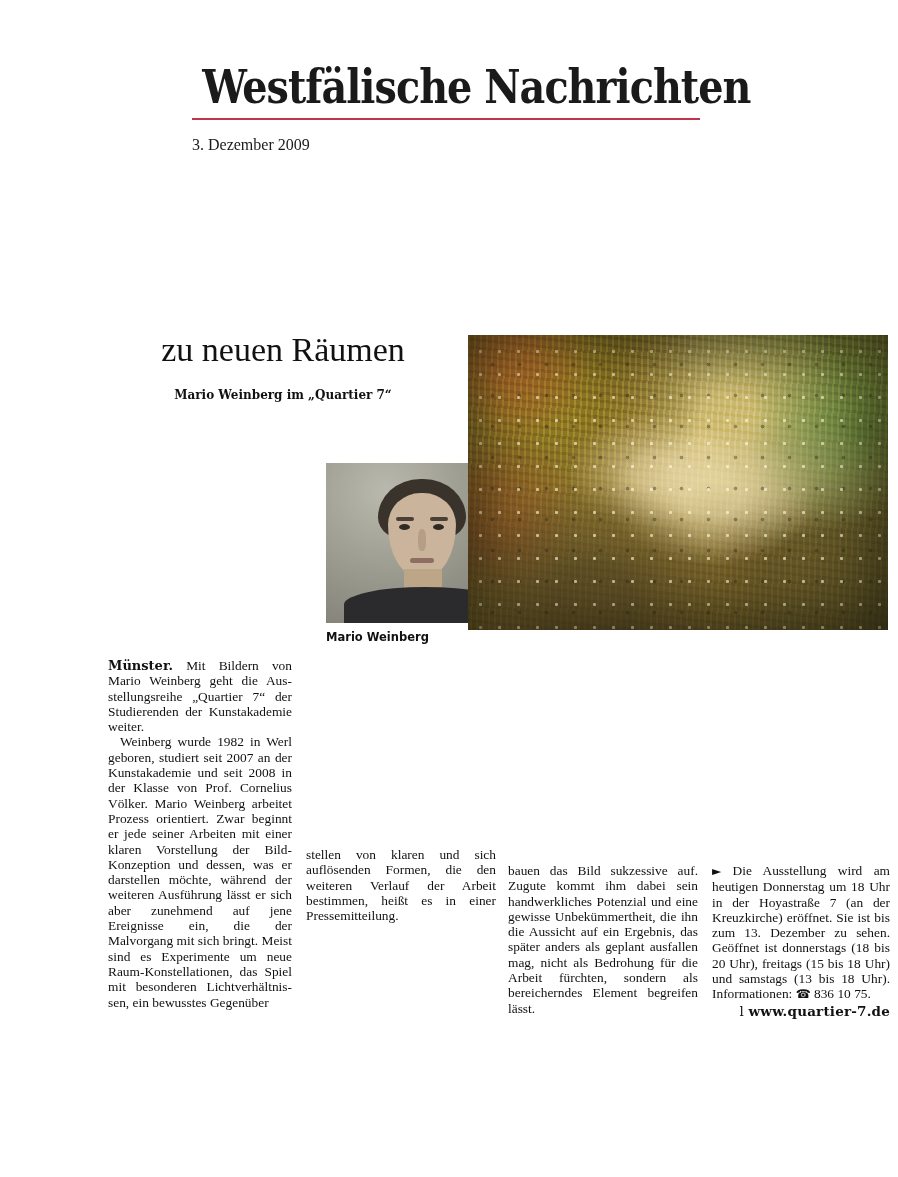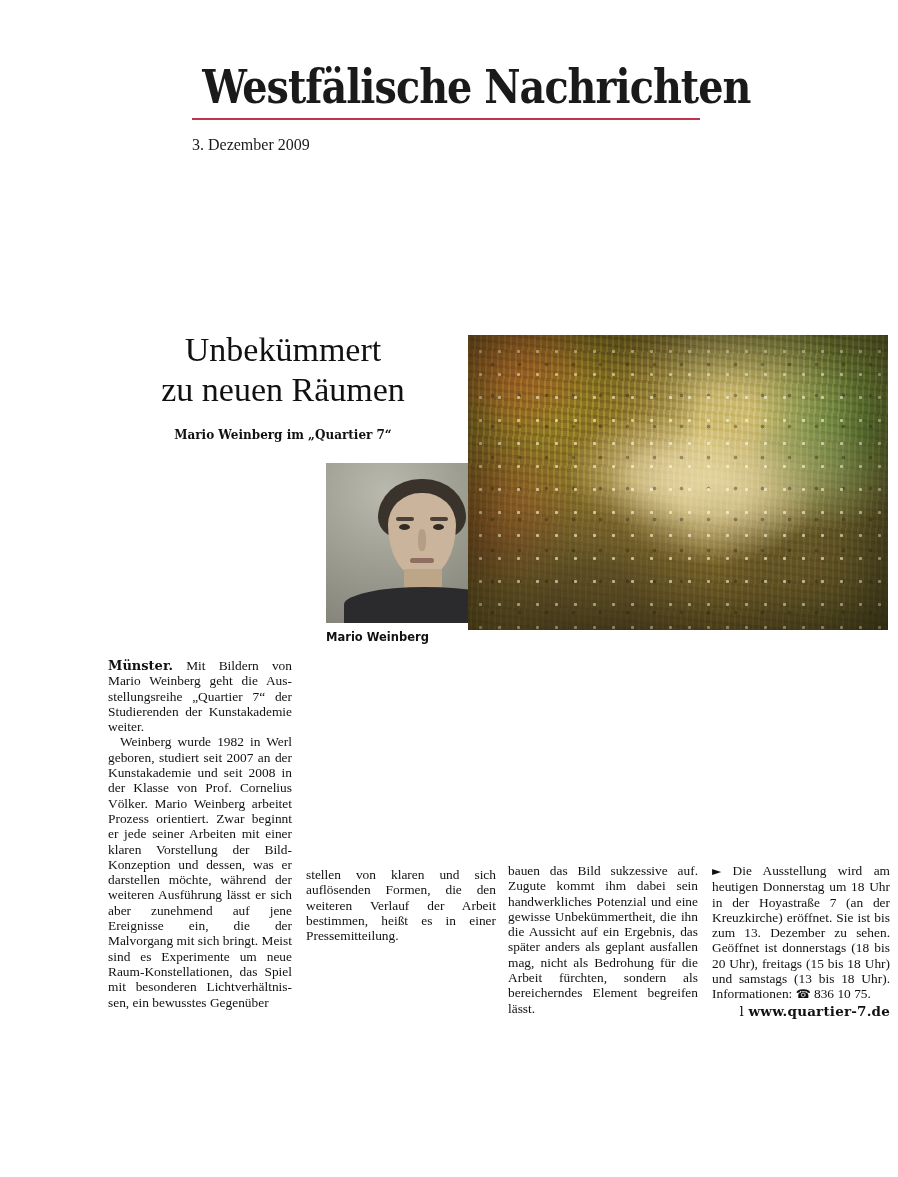--- a/index.html
+++ b/index.html
@@ -243,21 +243,21 @@
   .col p { margin: 0; text-indent: 12px; }
   .col p.first { text-indent: 0; }
   .col p + p { margin-top: 0; }
   .dateline {
     font-family: "DejaVu Serif", serif;
     font-weight: bold;
     font-size: 13px;
   }
 
   #col1 { left: 60px;  top: 195px; width: 184px; }
-  #col2 { left: 258px; top: 404px; width: 190px; }
+  #col2 { left: 258px; top: 384px; width: 190px; }
   #col3 { left: 460px; top: 400px; width: 190px; }
   #col4 { left: 664px; top: 400px; width: 178px; }
 
   #col4 .arrow {
     font-family: "DejaVu Sans", sans-serif;
     font-size: 12px;
   }
   .phone-glyph {
     font-family: "DejaVu Sans", sans-serif;
     font-size: 12px;
@@ -281,21 +281,20 @@
   <div class="masthead">
     <div class="masthead-title">Westfälische Nachrichten</div>
     <div class="masthead-rule"></div>
     <div class="masthead-date">3. Dezember 2009</div>
   </div>
 
   <div class="article">
 
     <div class="headline-block">
       <div class="headline">
-        <div>Unbekümmert</div>
         <div>zu neuen Räumen</div>
       </div>
       <div class="subhead">Mario Weinberg im „Quartier 7“</div>
     </div>
 
     <div class="portrait-wrap">
       <div class="portrait">
         <div class="bg"></div>
         <div class="hair"></div>
         <div class="face"></div>

